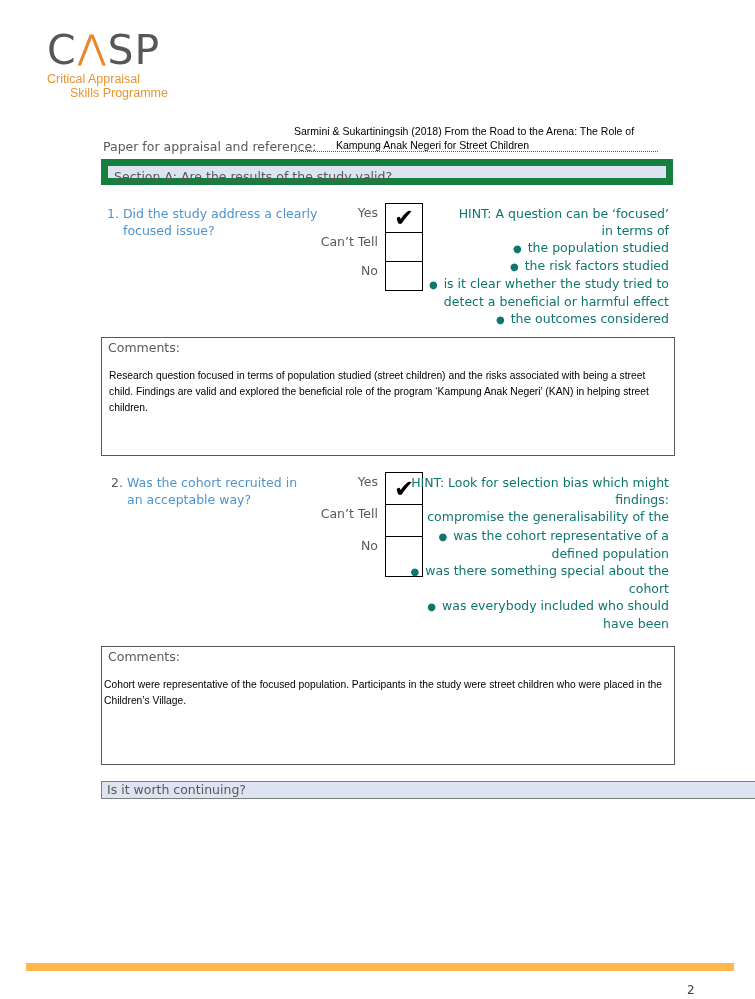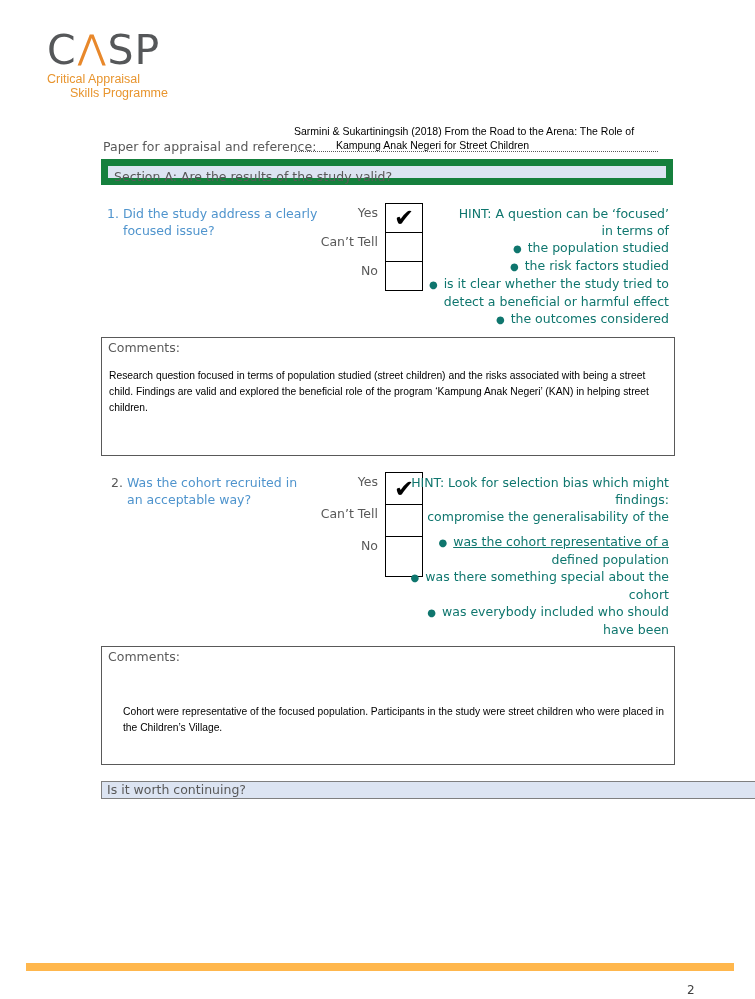--- a/index.html
+++ b/index.html
@@ -121,31 +121,31 @@
     <span></span>
   </div>
 <div class="abs cbox" style="left:385px; top:536px; height:41px;">
     <span></span>
   </div>
 
 <div class="abs hint" style="right:86px; top:474px;">
   <div>HINT: Look for selection bias which might</div>
   <div>findings:</div>
   <div>compromise the generalisability of the</div>
-  <div style="margin-top:8px;text-decoration:underline;"><span class="bul">●</span><span>was the cohort representative of a</span></div>
+  <div style="margin-top:2px;"><span class="bul">●</span><span>was the cohort representative of a</span></div>
   <div>defined population</div>
   <div><span class="bul">●</span><span>was there something special about the</span></div>
   <div>cohort</div>
   <div><span class="bul">●</span><span>was everybody included who should</span></div>
   <div>have been</div>
 </div>
 
 <div class="abs comment-box" style="left:101px; top:646px; width:574px; height:119px;">
   <div class="comment-label">Comments:</div>
-  <div class="comment-text" style="left:21px;margin-top:27px;">Cohort were representative of the focused population. Participants in the study were street children who were placed in the Children’s Village.</div>
+  <div class="comment-text" style="left:2px;">Cohort were representative of the focused population. Participants in the study were street children who were placed in the Children’s Village.</div>
 </div>
 
 <div class="abs continue-bar">
   <span>Is it worth continuing?</span>
 </div>
 
 <div class="abs footer-bar"></div>
 <div class="abs page-num">2</div>
 
 </body></html>

